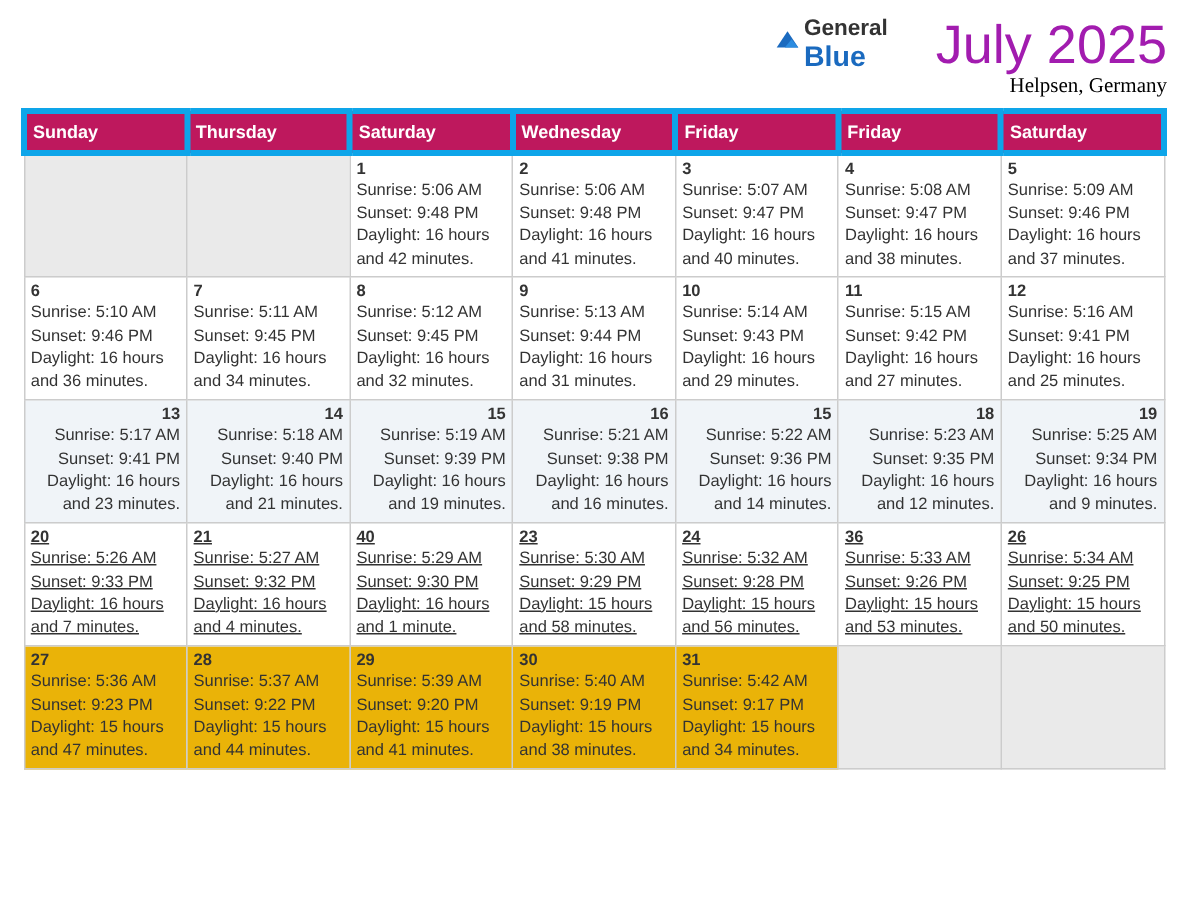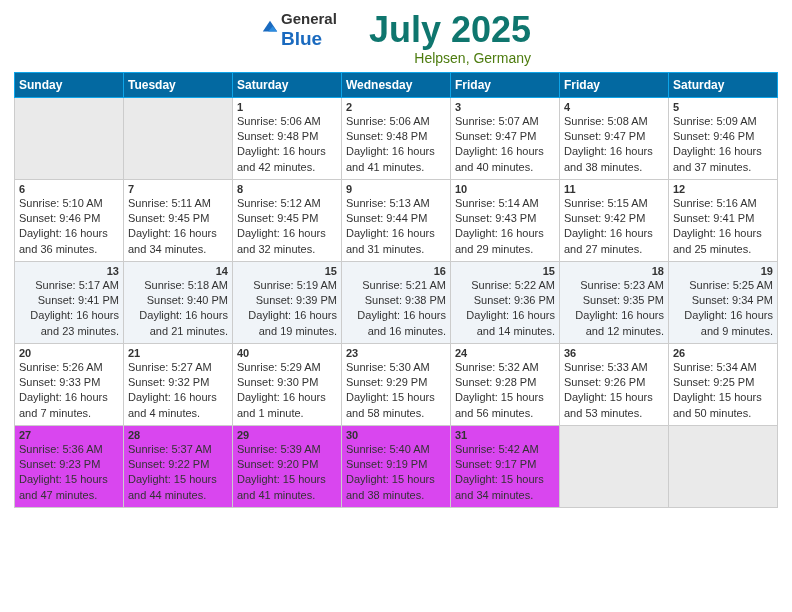--- a/index.html
+++ b/index.html
@@ -11,21 +11,21 @@
       overflow: hidden;
     }
     .page {
       width: 792px;
       height: 612px;
       background: #fff;
       padding: 10px 14px;
     }
     .header {
       display: flex;
-      justify-content: center;
+      justify-content: flex-end;
       align-items: flex-start;
       margin-bottom: 6px;
       gap: 32px;
     }
     .logo {
       display: flex;
       align-items: center;
       gap: 2px;
     }
     .logo-text-general {
@@ -40,41 +40,42 @@
     }
     .logo-icon {
       width: 18px;
       height: 18px;
     }
     .title-block {
       text-align: right;
     }
     .title-month {
       font-size: 36px;
-      font-weight: bold;
-      color: #0f766e;
+      font-weight: normal;
+      color: #a21caf;
       line-height: 1.1;
     }
     .title-location {
       font-size: 14px;
-      color: #4d7c0f;
+      color: #000000;
+      font-family: Liberation Serif, serif;
     }
     .calendar {
       width: 100%;
       border-collapse: collapse;
       border: 1px solid #ccc;
     }
     .calendar th {
-      background: #0369a1;
+      background: #be185d;
       color: #fff;
       font-size: 12px;
       font-weight: bold;
       padding: 5px 4px;
       text-align: left;
-      border: 1px solid #0ea5e9;
+      border: 4px solid #0ea5e9;
     }
     .calendar td {
       vertical-align: top;
       border: 1px solid #ccc;
       padding: 3px 4px;
       width: calc(100% / 7);
       height: 82px;
       font-size: 9.5px;
       color: #333;
       background: #fff;
@@ -91,22 +92,22 @@
     .day-info {
       font-size: 11px;
       line-height: 1.4;
       color: #333;
     }
     tr:nth-child(even) td:not(.empty) {
       background: #f9f9f9;
     }
     .calendar tr:nth-child(2) td { background: #fff; }
     .calendar tr:nth-child(3) td { background: #f0f4f8; text-align: right; }
-    .calendar tr:nth-child(4) td { background: #fff; }
-    .calendar tr:nth-child(5) td { background: #d946ef; }
+    .calendar tr:nth-child(4) td { background: #fff; text-decoration: underline; }
+    .calendar tr:nth-child(5) td { background: #eab308; }
     .calendar tr:nth-child(6) td { background: #fff; }
     .calendar tr:nth-child(7) td { background: #f0f4f8; }
     .calendar td.empty { background: #eaeaea !important; }
   </style>
 </head>
 <body>
 
 <div class="page">
   <div class="header">
     <div class="logo">
@@ -124,21 +125,21 @@
     <div class="title-block">
       <div class="title-month">July 2025</div>
       <div class="title-location">Helpsen, Germany</div>
     </div>
   </div>
 
   <table class="calendar">
     <thead>
       <tr>
         <th>Sunday</th>
-        <th>Tuesday</th>
+        <th>Thursday</th>
         <th>Saturday</th>
         <th>Wednesday</th>
         <th>Friday</th>
         <th>Friday</th>
         <th>Saturday</th>
       </tr>
     </thead>
     <tbody id="calendar-body">
     <tr>
           <td class="empty"></td>

